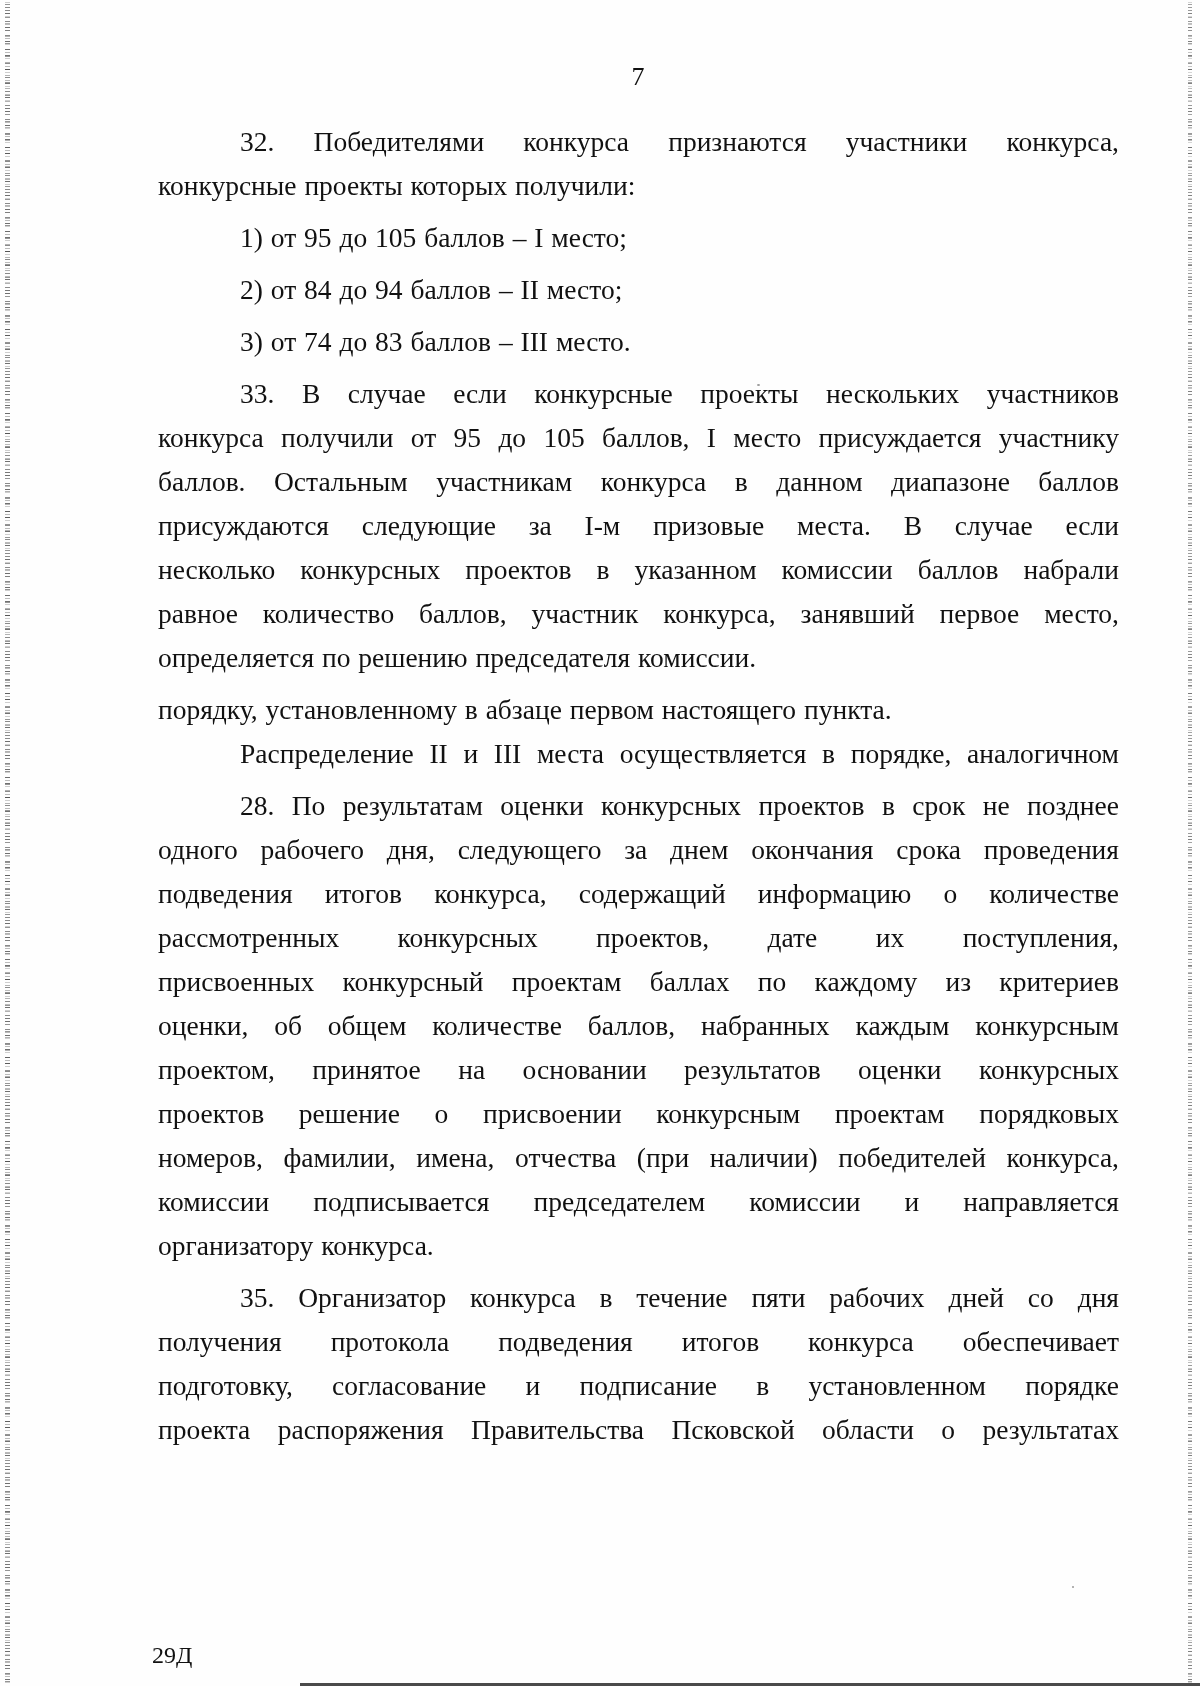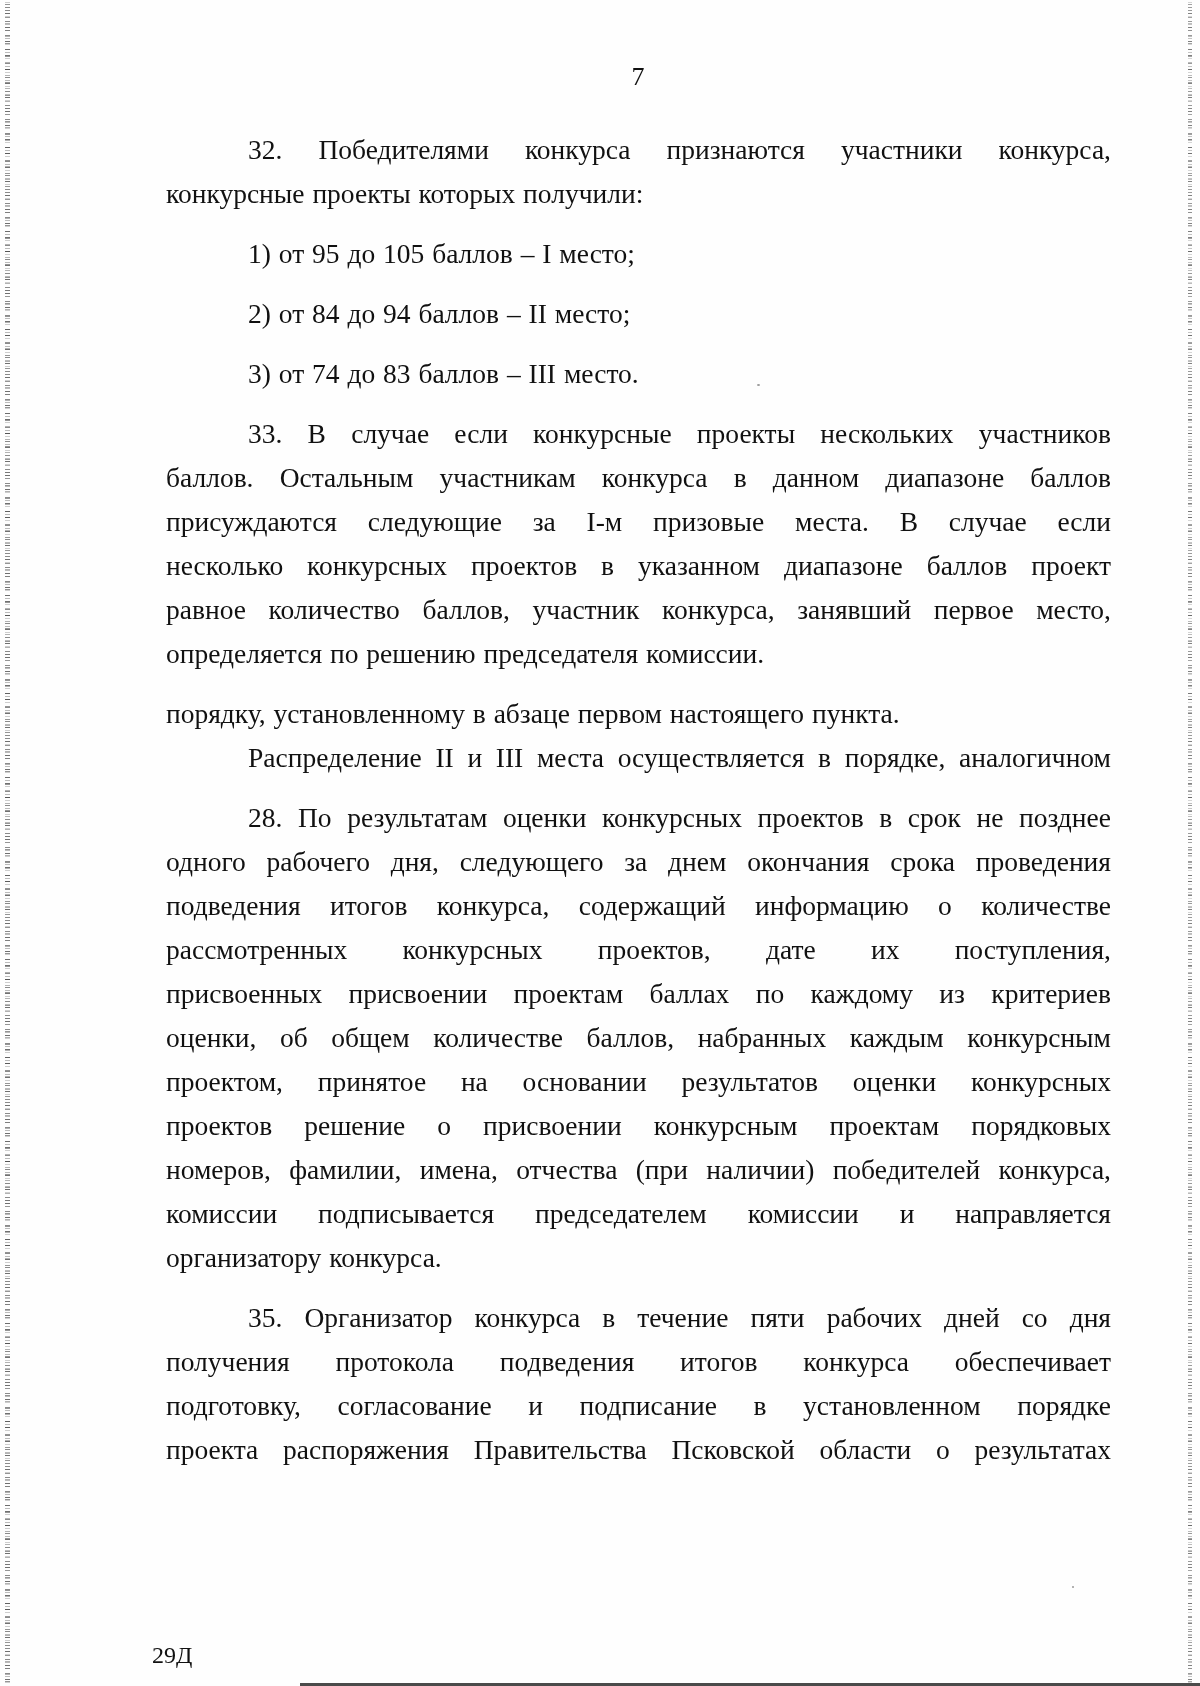--- a/index.html
+++ b/index.html
@@ -66,21 +66,21 @@
 
   .page-body {
     position: absolute;
     left: 150px;
     top: 112px;
     width: 977px;
     font-size: 27.5px;
     line-height: 44px;
   }
 
-  .para { margin: 16px; }
+  .para { margin: 8px; }
 
   .line {
     text-align: justify;
     word-spacing: 1px;
   }
   .line.stretch {
     text-align-last: justify;
   }
   .line.indent {
     text-indent: 82px;
@@ -113,36 +113,37 @@
       <div class="line indent">1) от 95 до 105 баллов – I место;</div>
     </div>
     <div class="para">
       <div class="line indent">2) от 84 до 94 баллов – II место;</div>
     </div>
     <div class="para">
       <div class="line indent">3) от 74 до 83 баллов – III место.</div>
     </div>
     <div class="para">
       <div class="line indent stretch">33. В случае если конкурсные проекты нескольких участников</div>
+      <div class="line stretch">конкурса получили от 95 до 105 баллов, I место присуждается участнику</div>
       <div class="line stretch">баллов. Остальным участникам конкурса в данном диапазоне баллов</div>
       <div class="line stretch">присуждаются следующие за I-м призовые места. В случае если</div>
-      <div class="line stretch">несколько конкурсных проектов в указанном диапазоне баллов проект</div>
+      <div class="line stretch">несколько конкурсных проектов в указанном комиссии баллов набрали</div>
       <div class="line stretch">равное количество баллов, участник конкурса, занявший первое место,</div>
       <div class="line">определяется по решению председателя комиссии.</div>
     </div>
     <div class="para">
       <div class="line">порядку, установленному в абзаце первом настоящего пункта.</div>
       <div class="line indent stretch">Распределение II и III места осуществляется в порядке, аналогичном</div>
     </div>
     <div class="para">
       <div class="line indent stretch">28. По результатам оценки конкурсных проектов в срок не позднее</div>
       <div class="line stretch">одного рабочего дня, следующего за днем окончания срока проведения</div>
       <div class="line stretch">подведения итогов конкурса, содержащий информацию о количестве</div>
       <div class="line stretch">рассмотренных конкурсных проектов, дате их поступления,</div>
-      <div class="line stretch">присвоенных присвоении проектам баллах по каждому из критериев</div>
+      <div class="line stretch">присвоенных конкурсный проектам баллах по каждому из критериев</div>
       <div class="line stretch">оценки, об общем количестве баллов, набранных каждым конкурсным</div>
       <div class="line stretch">проектом, принятое на основании результатов оценки конкурсных</div>
       <div class="line stretch">проектов решение о присвоении конкурсным проектам порядковых</div>
       <div class="line stretch">номеров, фамилии, имена, отчества (при наличии) победителей конкурса,</div>
       <div class="line stretch">комиссии подписывается председателем комиссии и направляется</div>
       <div class="line">организатору конкурса.</div>
     </div>
     <div class="para">
       <div class="line indent stretch">35. Организатор конкурса в течение пяти рабочих дней со дня</div>
       <div class="line stretch">получения протокола подведения итогов конкурса обеспечивает</div>

